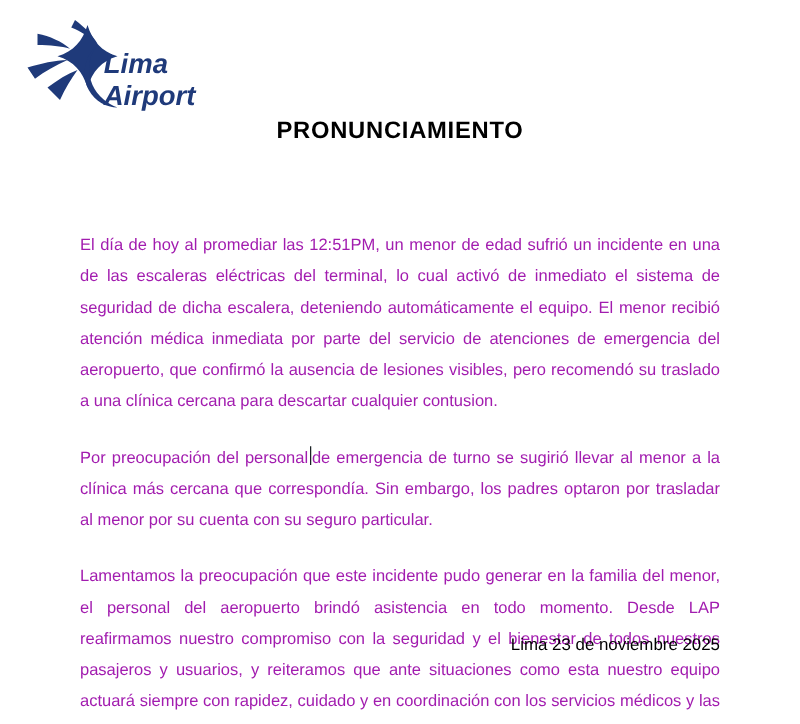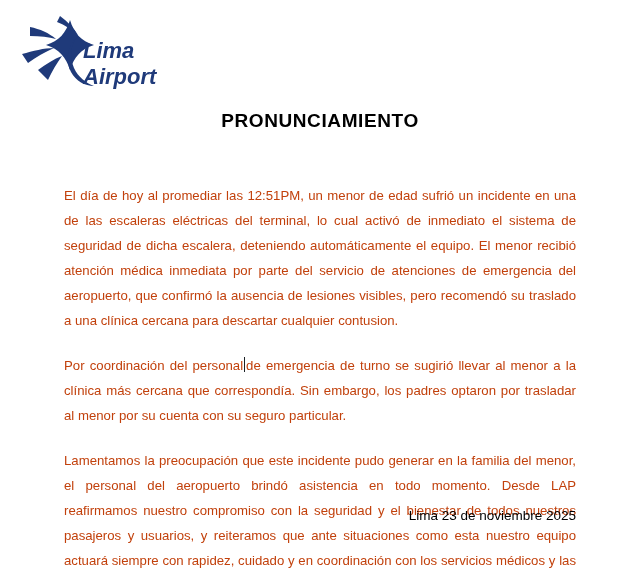--- a/index.html
+++ b/index.html
@@ -33,42 +33,42 @@
     text-align: center;
   }
   .logo-svg {
     display: block;
   }
 
   
   .doc-title {
     position: absolute;
     left: 0;
-    top: 110px;
+    top: 94px;
     width: 640px;
     text-align: center;
     font-size: 19px;
     font-weight: bold;
     letter-spacing: 0.6px;
     color: #000000;
     font-family: "Liberation Sans", sans-serif;
   }
 
   
   .body-block {
     position: absolute;
     left: 64px;
     top: 183px;
     width: 512px;
   }
   .para {
     margin: 0 0 20px 0;
     font-size: 13.2px;
     line-height: 25px;
-    color: #c2410c;
+    color: #a21caf;
     text-align: justify;
     text-justify: inter-word;
     font-family: "Liberation Sans", sans-serif;
     position: relative;
   }
   .para:last-of-type {
     margin-bottom: 0;
   }
 
   
@@ -119,21 +119,21 @@
       <text x="67" y="70" font-family="'Liberation Sans', sans-serif" font-size="22" font-weight="bold" font-style="italic" fill="#1f3a7a">Airport</text>
     </svg>
   </div>
 
   <div class="doc-title">PRONUNCIAMIENTO</div>
 
   <div class="body-block">
 
     <p class="para">El día de hoy al promediar las 12:51PM, un menor de edad sufrió un incidente en una de las escaleras eléctricas del terminal, lo cual activó de inmediato el sistema de seguridad de dicha escalera, deteniendo automáticamente el equipo. El menor recibió atención médica inmediata por parte del servicio de atenciones de emergencia del aeropuerto, que confirmó la ausencia de lesiones visibles, pero recomendó su traslado a una clínica cercana para descartar cualquier contusion.</p>
 
-    <p class="para"><span>Por coordinación del personal</span><span class="caret"></span><span>de emergencia de turno se sugirió llevar al menor a la clínica  más cercana que correspondía. Sin embargo, los padres optaron por trasladar al menor por su cuenta con su seguro particular.</span></p>
+    <p class="para"><span>Por preocupación del personal</span><span class="caret"></span><span>de emergencia de turno se sugirió llevar al menor a la clínica  más cercana que correspondía. Sin embargo, los padres optaron por trasladar al menor por su cuenta con su seguro particular.</span></p>
 
     <p class="para">Lamentamos la preocupación que este incidente pudo generar en la familia del menor, el personal del aeropuerto  brindó asistencia en todo momento. Desde LAP reafirmamos nuestro compromiso con la seguridad y el bienestar de todos nuestros pasajeros y usuarios, y reiteramos que ante situaciones como esta nuestro equipo actuará siempre con rapidez, cuidado y en coordinación con los servicios médicos y las entidades competentes.</p>
 
   </div>
 
   <div class="date-line">Lima 23 de noviembre 2025</div>
 
 </div>
 
 </body></html>

